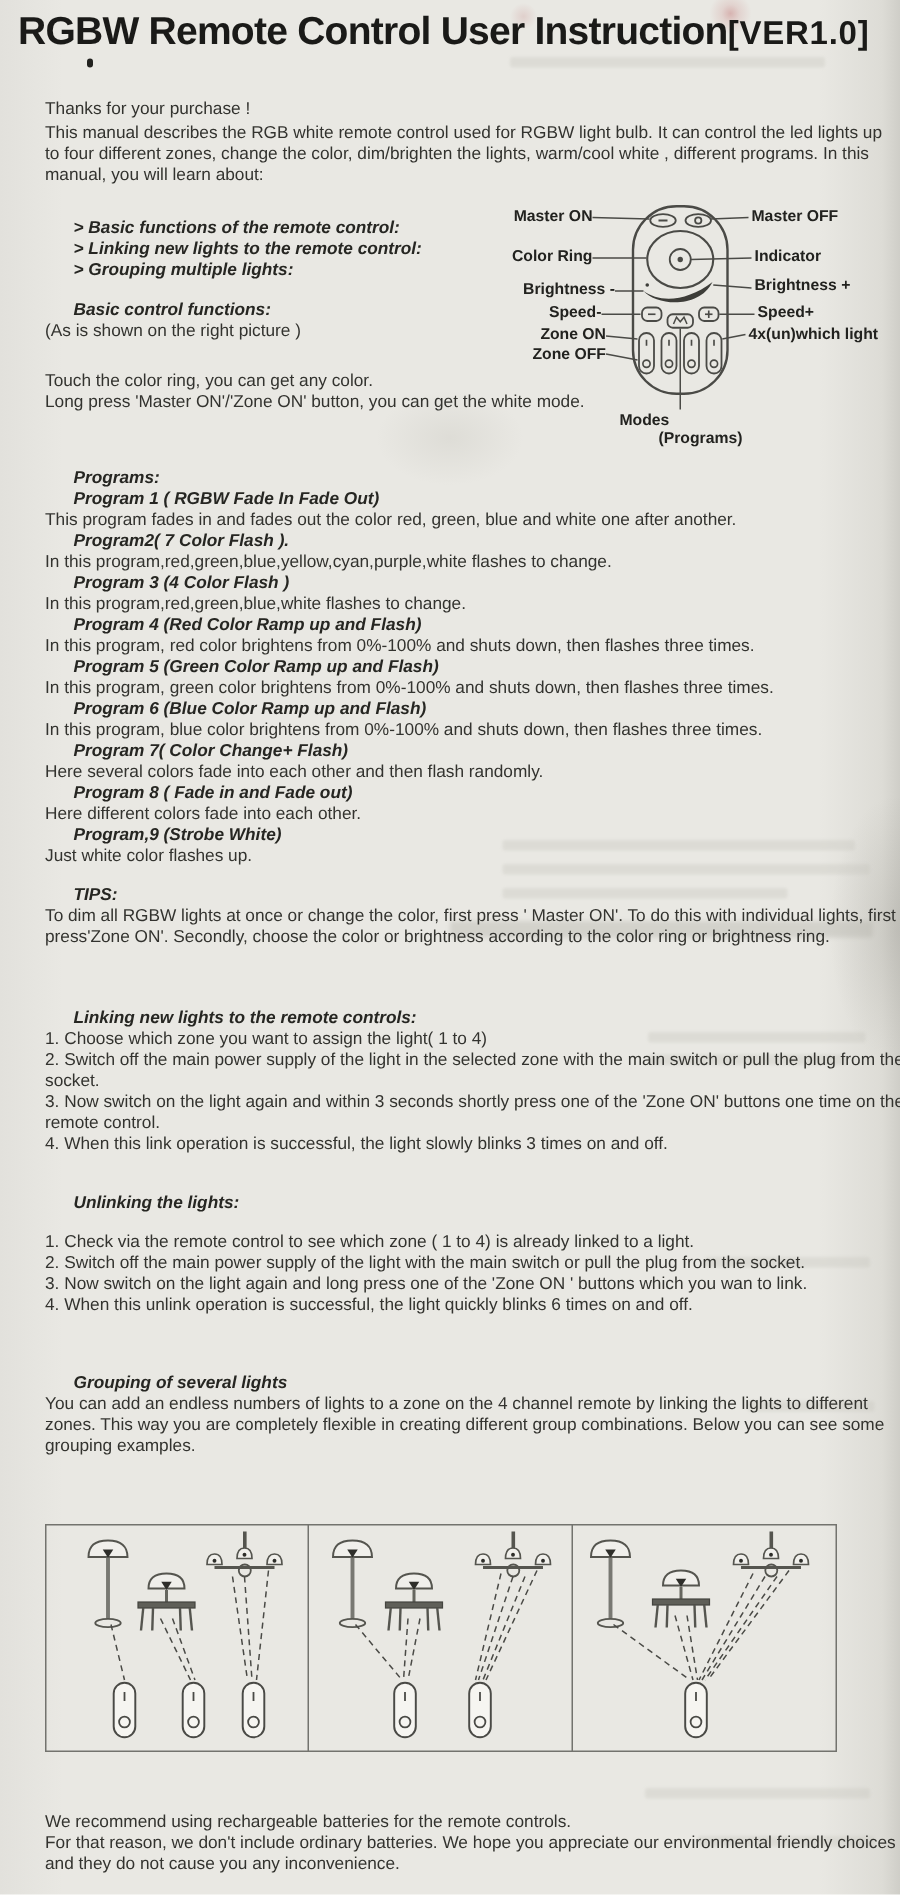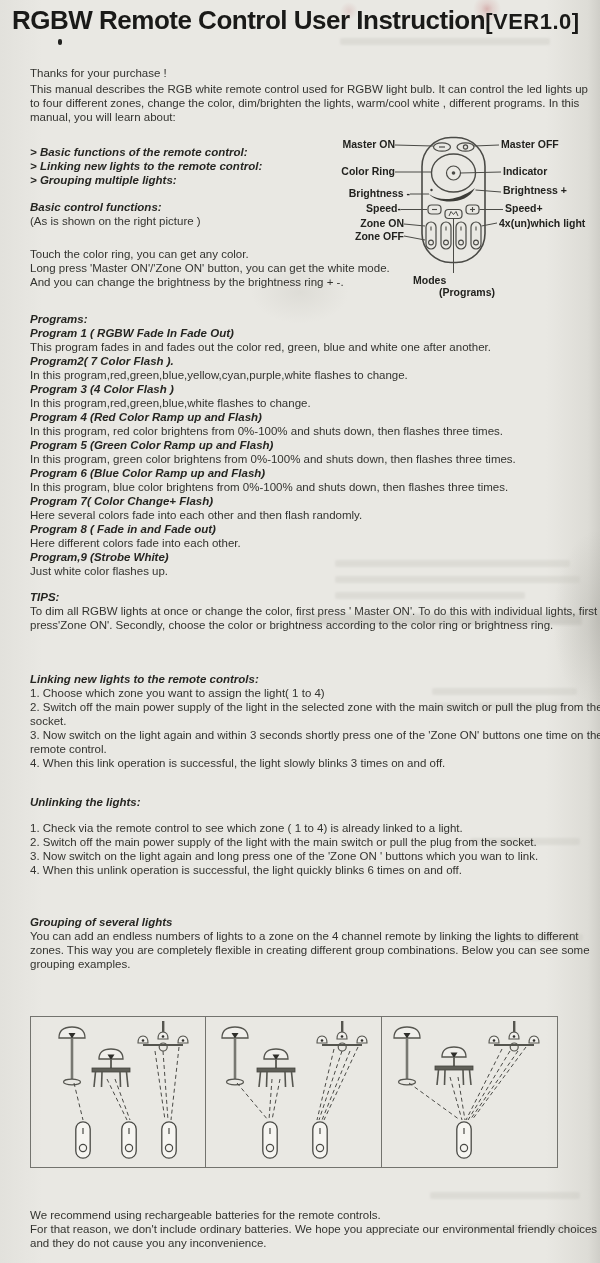--- a/index.html
+++ b/index.html
@@ -10,21 +10,21 @@
       radial-gradient(circle at 487px 9px, rgba(193,115,115,.45) 0px, rgba(193,115,115,.18) 6px, rgba(193,115,115,0) 14px),
       radial-gradient(circle at 349px 11px, rgba(190,120,120,.22) 0px, rgba(190,120,120,0) 9px),
       radial-gradient(ellipse 70px 45px at 300px 292px, rgba(170,168,158,.18), rgba(170,168,158,0) 70%),
       radial-gradient(ellipse 60px 120px at 598px 620px, rgba(120,118,110,.20), rgba(120,118,110,0) 75%),
       linear-gradient(to right,#e2e1dc,#e9e8e3 7%,#e9e8e3 91%,#dddcd6 98%,#cfcec8);
   }
   .s{position:absolute;}
   .title{font-size:26px;font-weight:bold;letter-spacing:-0.5px;color:#1a1a18;white-space:nowrap;}
   .title .ver{font-size:22px;letter-spacing:0.5px;}
   .body{font-size:11.5px;line-height:14px;color:#33332f;}
-  .bih{font-size:11.5px;line-height:14px;font-weight:bold;font-style:italic;color:#262622;}
+  .bih{font-size:11.5px;line-height:14px;font-weight:bold;font-style:italic;color:#262622;margin-left:19px;}
   .lbl{position:absolute;font-size:10.5px;font-weight:bold;color:#22221f;white-space:nowrap;line-height:11px;}
   .bl{position:absolute;background:#c6c5bd;opacity:.35;filter:blur(1.2px);border-radius:2px;height:7px;}
   .blb{position:absolute;background:#b5b4ac;opacity:.42;filter:blur(1.5px);border-radius:2px;height:11px;}
   .strip{position:absolute;left:30px;top:1016px;width:528px;display:flex;}
   .panel{width:176px;height:152px;border:1px solid #73736e;box-sizing:border-box;}
   .panel + .panel{border-left:none;}
   .dot{position:absolute;width:4px;height:6px;background:#22221f;border-radius:2px;}
 </style>
 </head>
 <body>
@@ -55,21 +55,20 @@
   <div class="bih">&gt; Grouping multiple lights:</div>
 </div>
 
 <div class="s" style="left:30px;top:200px">
   <div class="bih">Basic control functions:</div>
   <div class="body">(As is shown on the right picture )</div>
 </div>
 <div class="s" style="left:30px;top:247px;width:430px">
   <div class="body">Touch the color ring, you can get any color.</div>
   <div class="body">Long press 'Master ON'/'Zone ON' button, you can get the white mode.</div>
-  <div class="body">And you can change the brightness by the brightness ring + -.</div>
 </div>
 
 <div class="s" style="left:329px;top:136px;width:262px;height:172px">
   <svg width="262" height="172" viewBox="0 0 262 172" style="position:absolute;left:0;top:0">
 
     <rect x="93" y="1.5" width="63" height="125" rx="29" fill="none" stroke="#4a4a46" stroke-width="1.6"></rect>
 
     <ellipse cx="113" cy="11" rx="8.5" ry="4.2" fill="none" stroke="#4a4a46" stroke-width="1.2"></ellipse>
     <line x1="110" y1="11" x2="116" y2="11" stroke="#4a4a46" stroke-width="1.2"></line>
     <ellipse cx="136.5" cy="11" rx="8.5" ry="4.2" fill="none" stroke="#4a4a46" stroke-width="1.2"></ellipse>

